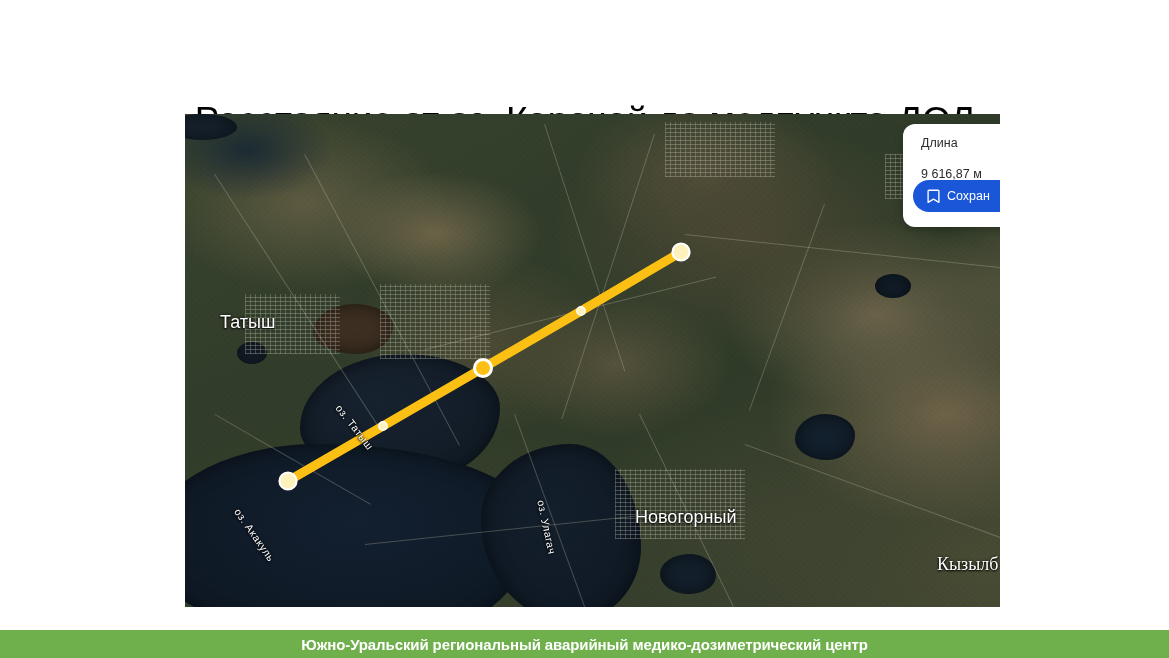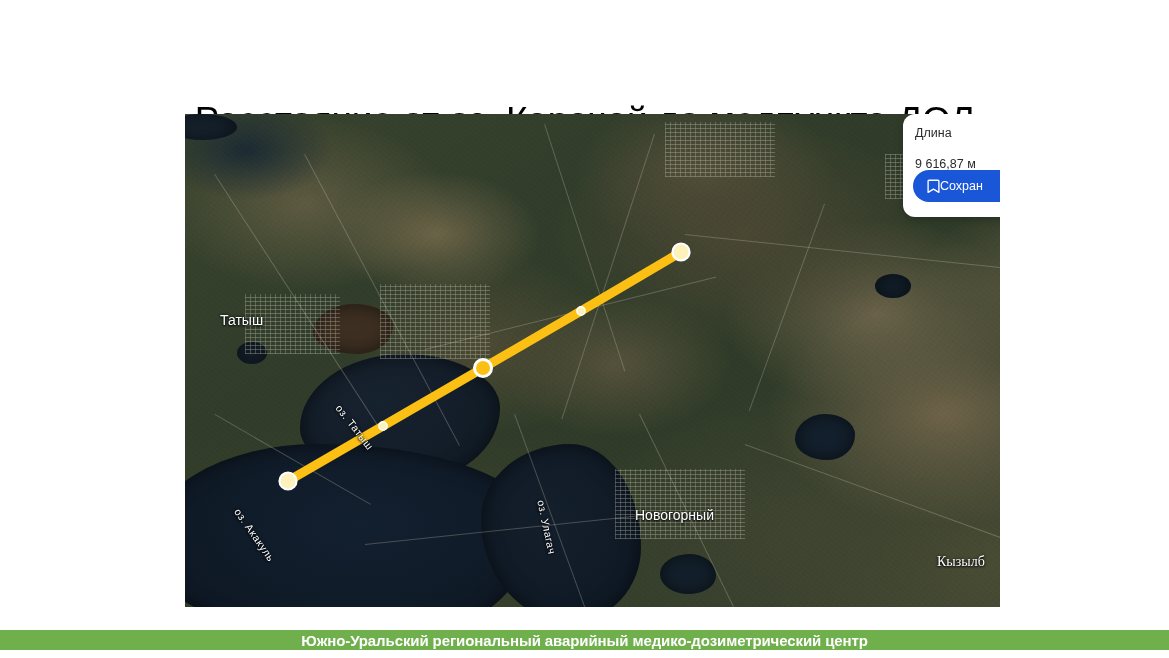--- a/index.html
+++ b/index.html
@@ -151,21 +151,21 @@
 
   
   .map-label {
     position: absolute;
     color: #ffffff;
     font-family: "Liberation Sans", "DejaVu Sans", sans-serif;
     text-shadow: 0 0 3px rgba(0,0,0,.95), 0 1px 2px rgba(0,0,0,.9);
     white-space: nowrap;
     pointer-events: none;
   }
-  .label-town { font-size: 14px; }
+  .label-town { font-size: 18px; }
   .label-lake { font-size: 10.5px; letter-spacing: .6px; }
 
   #label-tatysh   { left: 35px;  top: 198px; }
   #label-novogornyy { left: 450px; top: 393px; }
   #label-kyzyltash  { left: 752px; top: 440px; font-family: Liberation Serif, serif; }
   #label-oz-tatysh {
     left: 158px; top: 288px;
     transform: rotate(52deg);
     transform-origin: 0 0;
   }
@@ -177,27 +177,27 @@
   #label-oz-ulagach {
     left: 362px; top: 385px;
     transform: rotate(78deg);
     transform-origin: 0 0;
   }
 
   
   #length-card {
     position: absolute;
     left: 718px;
-    top: 0px;
+    top: 10px;
     width: 150px;
     height: 103px;
     background: #ffffff;
     border-radius: 12px 0 0 12px;
     box-shadow: 0 2px 8px rgba(0,0,0,.25);
-    padding: 12px 0 0 12px;
+    padding: 12px 0 0 18px;
     box-sizing: border-box;
   }
   #length-card-title {
     font-size: 12.5px;
     color: #2b2b2b;
     line-height: 1.25;
   }
   #length-card-value {
     font-size: 12.5px;
     color: #2b2b2b;
@@ -211,34 +211,34 @@
     height: 32px;
     min-width: 110px;
     background: #1a56d8;
     border: none;
     border-radius: 16px;
     color: #ffffff;
     font-size: 12.5px;
     font-family: "Liberation Sans", "DejaVu Sans", sans-serif;
     display: flex;
     align-items: center;
-    gap: 0;
+    gap: 7px;
     padding: 0 14px;
     cursor: pointer;
     white-space: nowrap;
   }
   #save-button svg { flex: 0 0 auto; }
 
   
   #footer-bar {
     position: absolute;
     left: 0;
     top: 630px;
     width: 1169px;
-    height: 20px;
+    height: 28px;
     background: #6faf4c;
     display: flex;
     align-items: center;
     justify-content: center;
   }
   #footer-text {
     color: #ffffff;
     font-size: 15px;
     font-weight: 700;
     letter-spacing: -0.1px;

